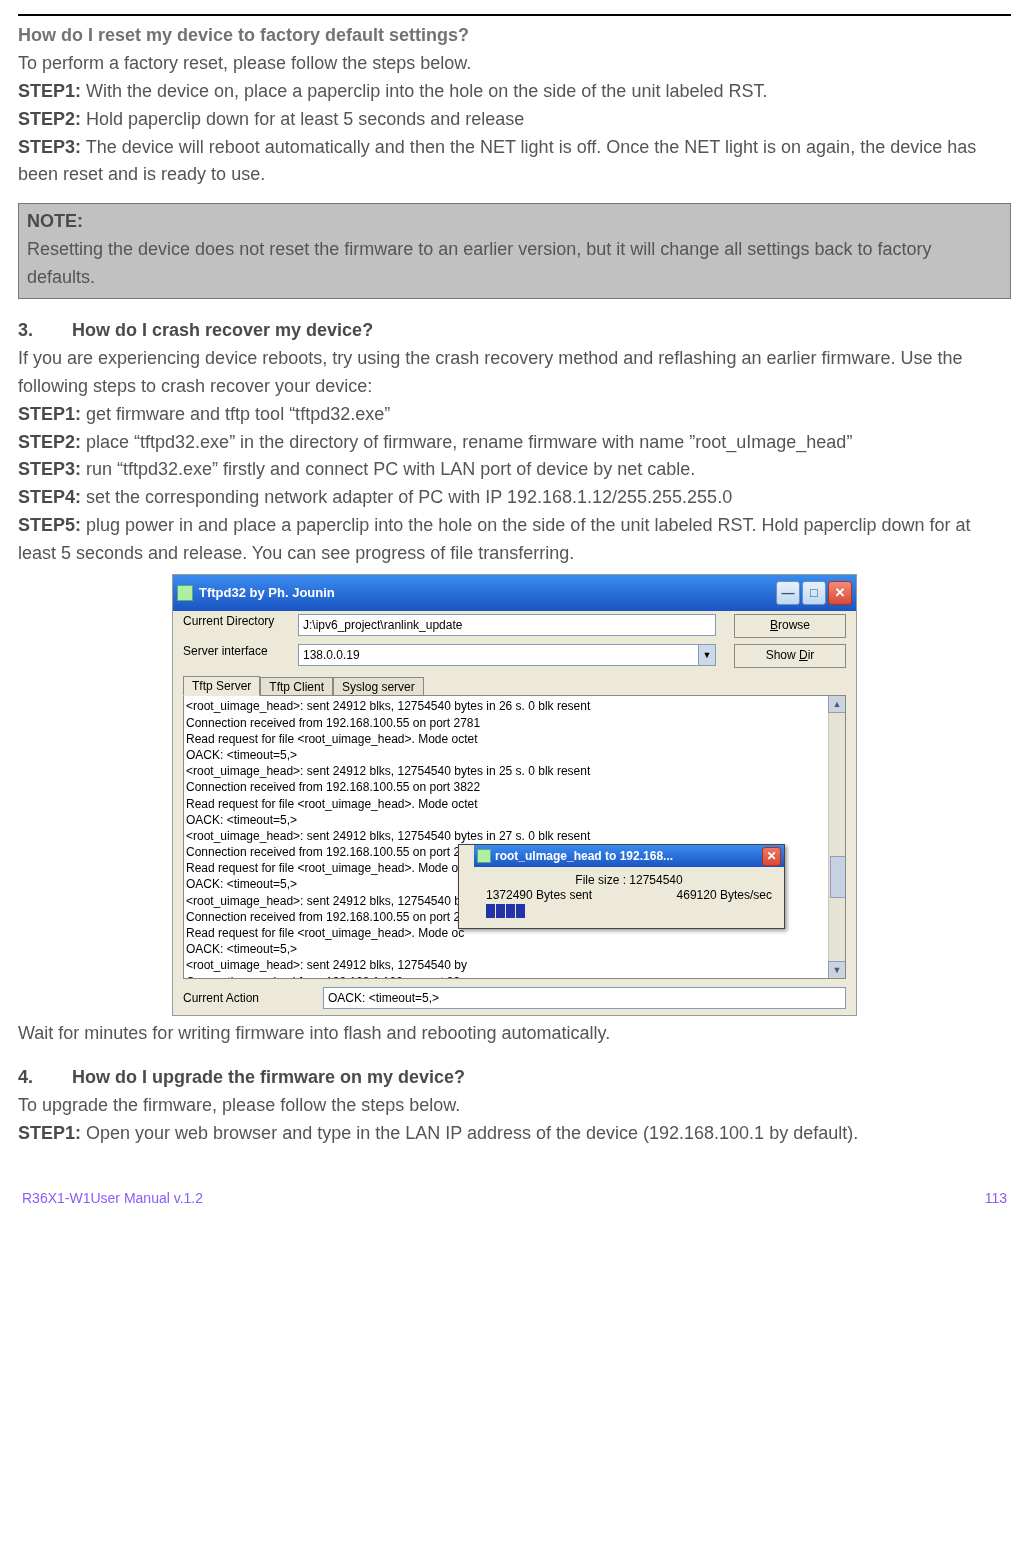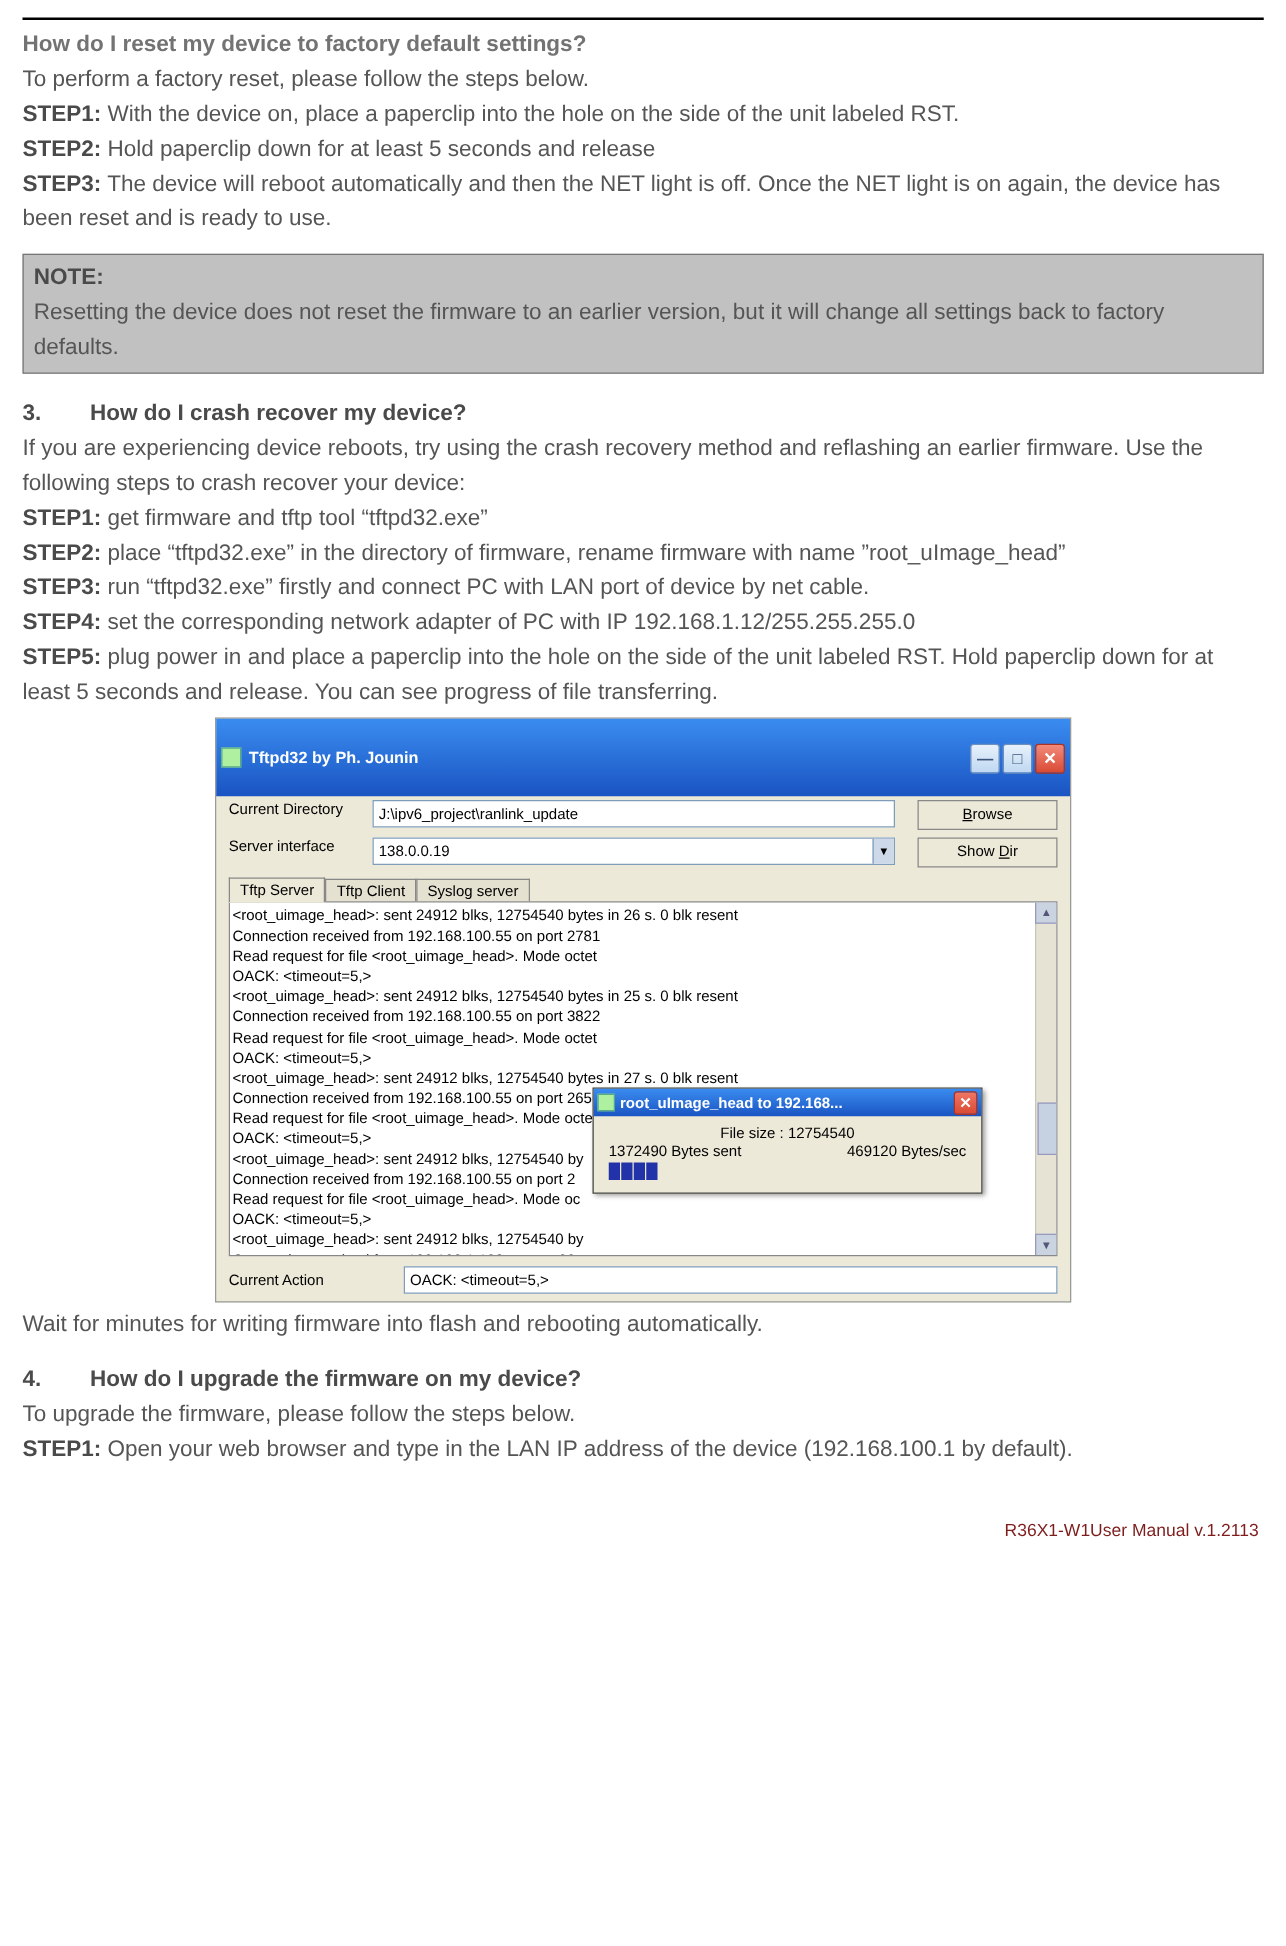--- a/index.html
+++ b/index.html
@@ -47,22 +47,23 @@
     background: #ece9d8;
     border: 1px solid #9a9a9a;
     font-family: Tahoma, sans-serif;
     font-size: 12px;
     color: #000;
     line-height: 1.2;
   }
   .titlebar {
     background: linear-gradient(to bottom,#3a8cf0,#1a54c2);
     color: #fff;
-    padding: 20px 4px;
+    padding: 7px 4px;
     display: flex;
+    align-items: center;
     font-weight: bold;
     font-size: 13px;
     height: 22px;
   }
   .tb-left { display:flex; align-items:center; gap:6px; }
   .tb-icon {
     width:14px; height:14px; background:#aef0a0; border:1px solid #5a8;
   }
   .tb-spacer { flex:1; }
   .win-btn {
@@ -121,23 +122,24 @@
     height:16px; background:#cad3e0; border:1px solid #99b;
     margin: -1px; display:flex; align-items:center; justify-content:center;
     font-size:9px; color:#557;
   }
   .scroll-thumb {
     position:absolute; right:0; width:14px; left:1px;
     height:40px; top:160px;
     background:#c6d2e2; border:1px solid #99b;
   }
   .popup {
-    position:absolute; left:290px; top:148px; width:310px;
+    position:absolute; left:274px; top:148px; width:310px;
     background:#ece9d8; border:1px solid #444;
     box-shadow:2px 2px 4px rgba(0,0,0,0.4);
+    padding-left:15px;
   }
   .popup-title {
     background: linear-gradient(to bottom,#3a8cf0,#1a54c2);
     color:#fff; display:flex; align-items:center; padding:1px 3px; height:20px;
     font-weight:bold;
   }
   .popup-close-btn {
     width:17px; height:17px;
     background: linear-gradient(#f07664,#d94a34);
     border:1px solid #a93222; border-radius:3px;
@@ -157,22 +159,22 @@
   .bottom-buttons {
     display:flex;padding:3px 10px 7px 10px;gap:0;
     border-top:1px solid #fff;
   }
   .bbtn {
     flex:1; text-align:center; padding:3px 0; border:1px solid #888;
     background:#ece9d8; font-size:12px;
   }
   .bbtn + .bbtn { margin-left:18px; }
   .footer {
-    display:flex; justify-content:flex-end;
-    font-size:14px; color:#7f1d1d;
+    display:flex; justify-content:space-between;
+    font-size:14px; color:#8b5cf6;
     margin-top:40px; padding: 0 4px;
   }
 </style>
 </head>
 <body>
 
 <hr class="top-rule">
 
 <div class="heading">How do I reset my device to factory default settings?</div>
 <p class="para">To perform a factory reset, please follow the steps below.</p>

